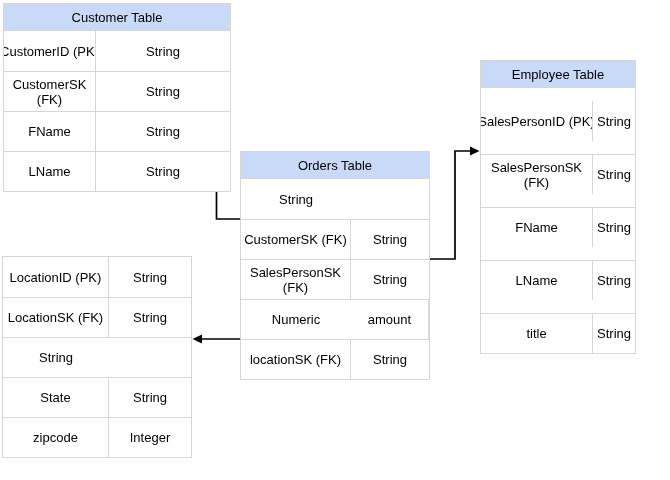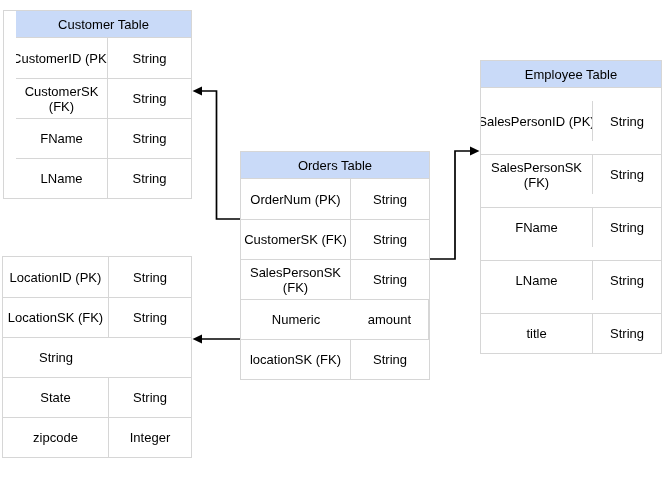--- a/index.html
+++ b/index.html
@@ -32,27 +32,27 @@
     white-space:pre;
   }
   .trow{display:grid;height:40px;box-sizing:border-box;}
   .trow + .trow{border-top:1px solid var(--border);}
   .cell{
     display:flex;align-items:center;justify-content:center;
     text-align:center;white-space:pre;overflow:hidden;
   }
   .cell.name{border-right:1px solid var(--border);}
 
-  .t-customer{left:3px;top:10px;width:189px;padding-left:12px;}
+  .t-customer{left:3px;top:3px;width:228px;}
   .t-customer .trow{grid-template-columns:92px 1fr;}
 
   .t-orders{left:240px;top:132px;width:190px;margin-top:19px;}
   .t-orders .trow{grid-template-columns:110px 1fr;}
 
-  .t-employee{left:480px;top:60px;width:182px;}
+  .t-employee{left:480px;top:60px;width:156px;}
   .t-employee .trow{grid-template-columns:112px 1fr;margin-top:13px;}
 
   .t-location{left:2px;top:256px;width:190px;}
   .t-location .trow{grid-template-columns:106px 1fr;}
 </style>
 </head>
 <body>
 
 <div class="canvas">
 
@@ -88,21 +88,20 @@
     </div>
     <div class="trow">
       <div class="cell name">LName</div>
       <div class="cell type">String</div>
     </div>
   </div>
 
   <div class="er-table t-orders">
     <div class="thead">Orders Table</div>
     <div class="trow">
-      <div class="cell name">OrderNum (PK)</div>
       <div class="cell type">String</div>
     </div>
     <div class="trow">
       <div class="cell name">CustomerSK (FK)</div>
       <div class="cell type">String</div>
     </div>
     <div class="trow">
       <div class="cell name">SalesPersonSK
 (FK)</div>
       <div class="cell type">String</div>

